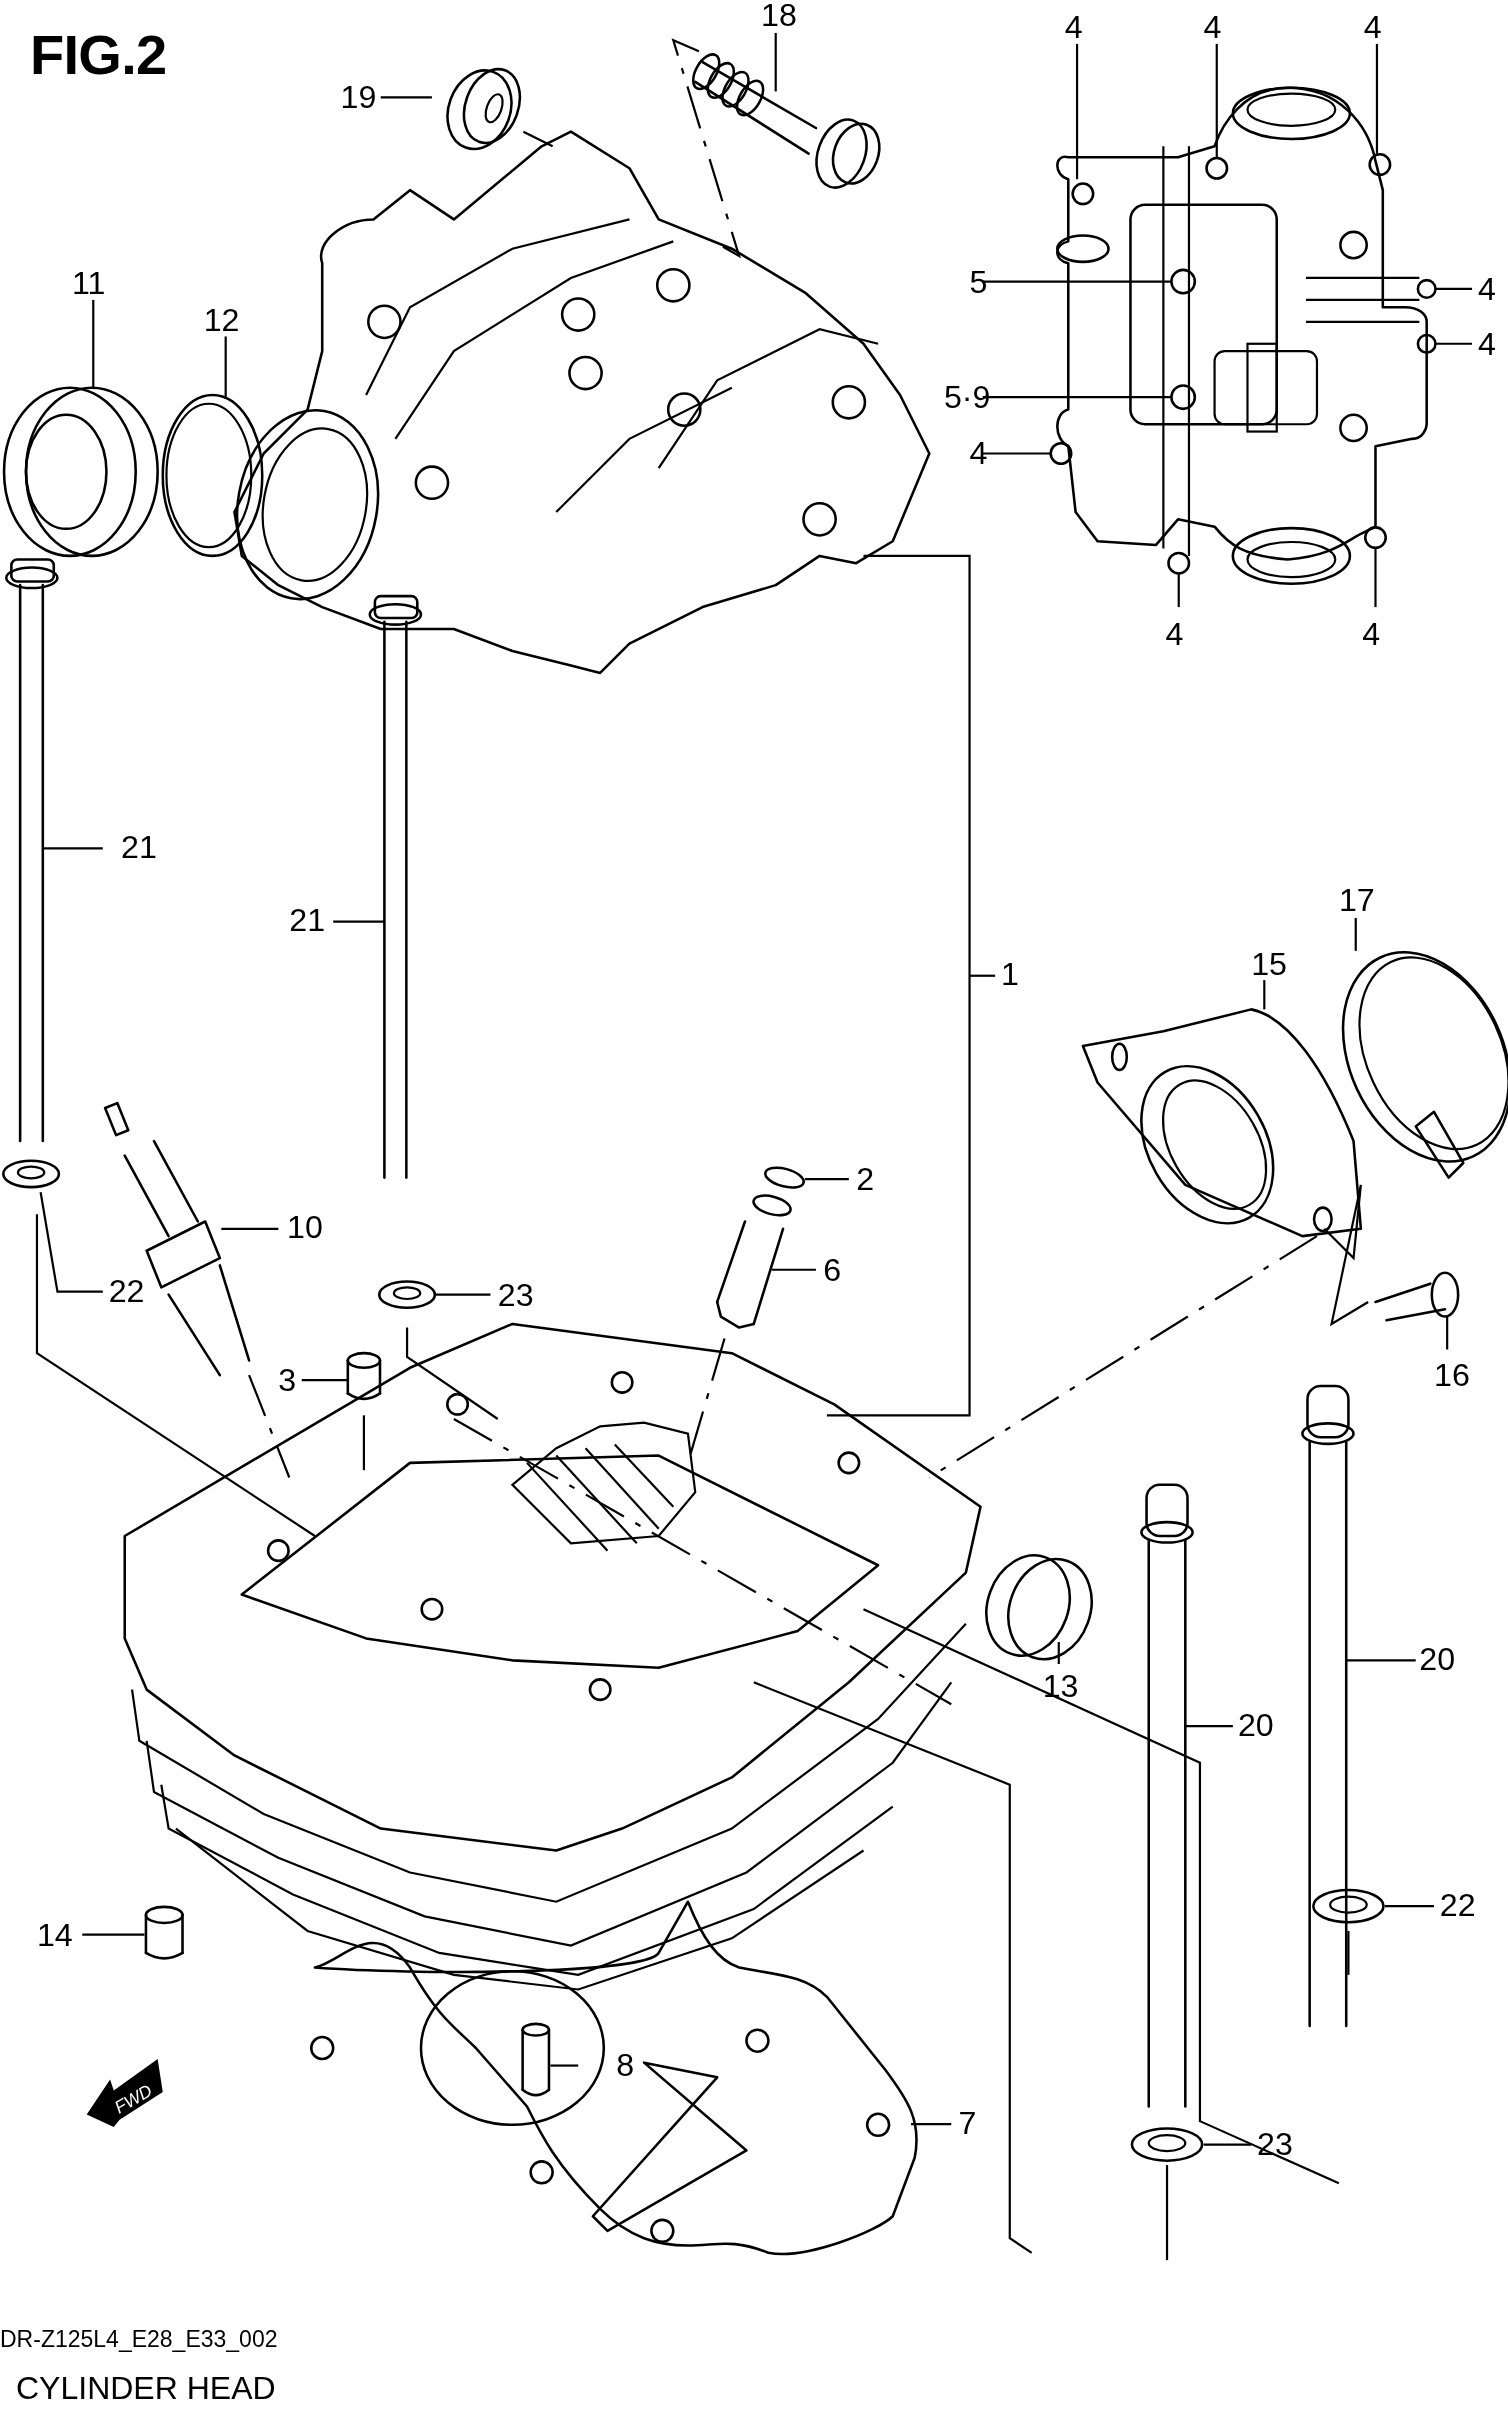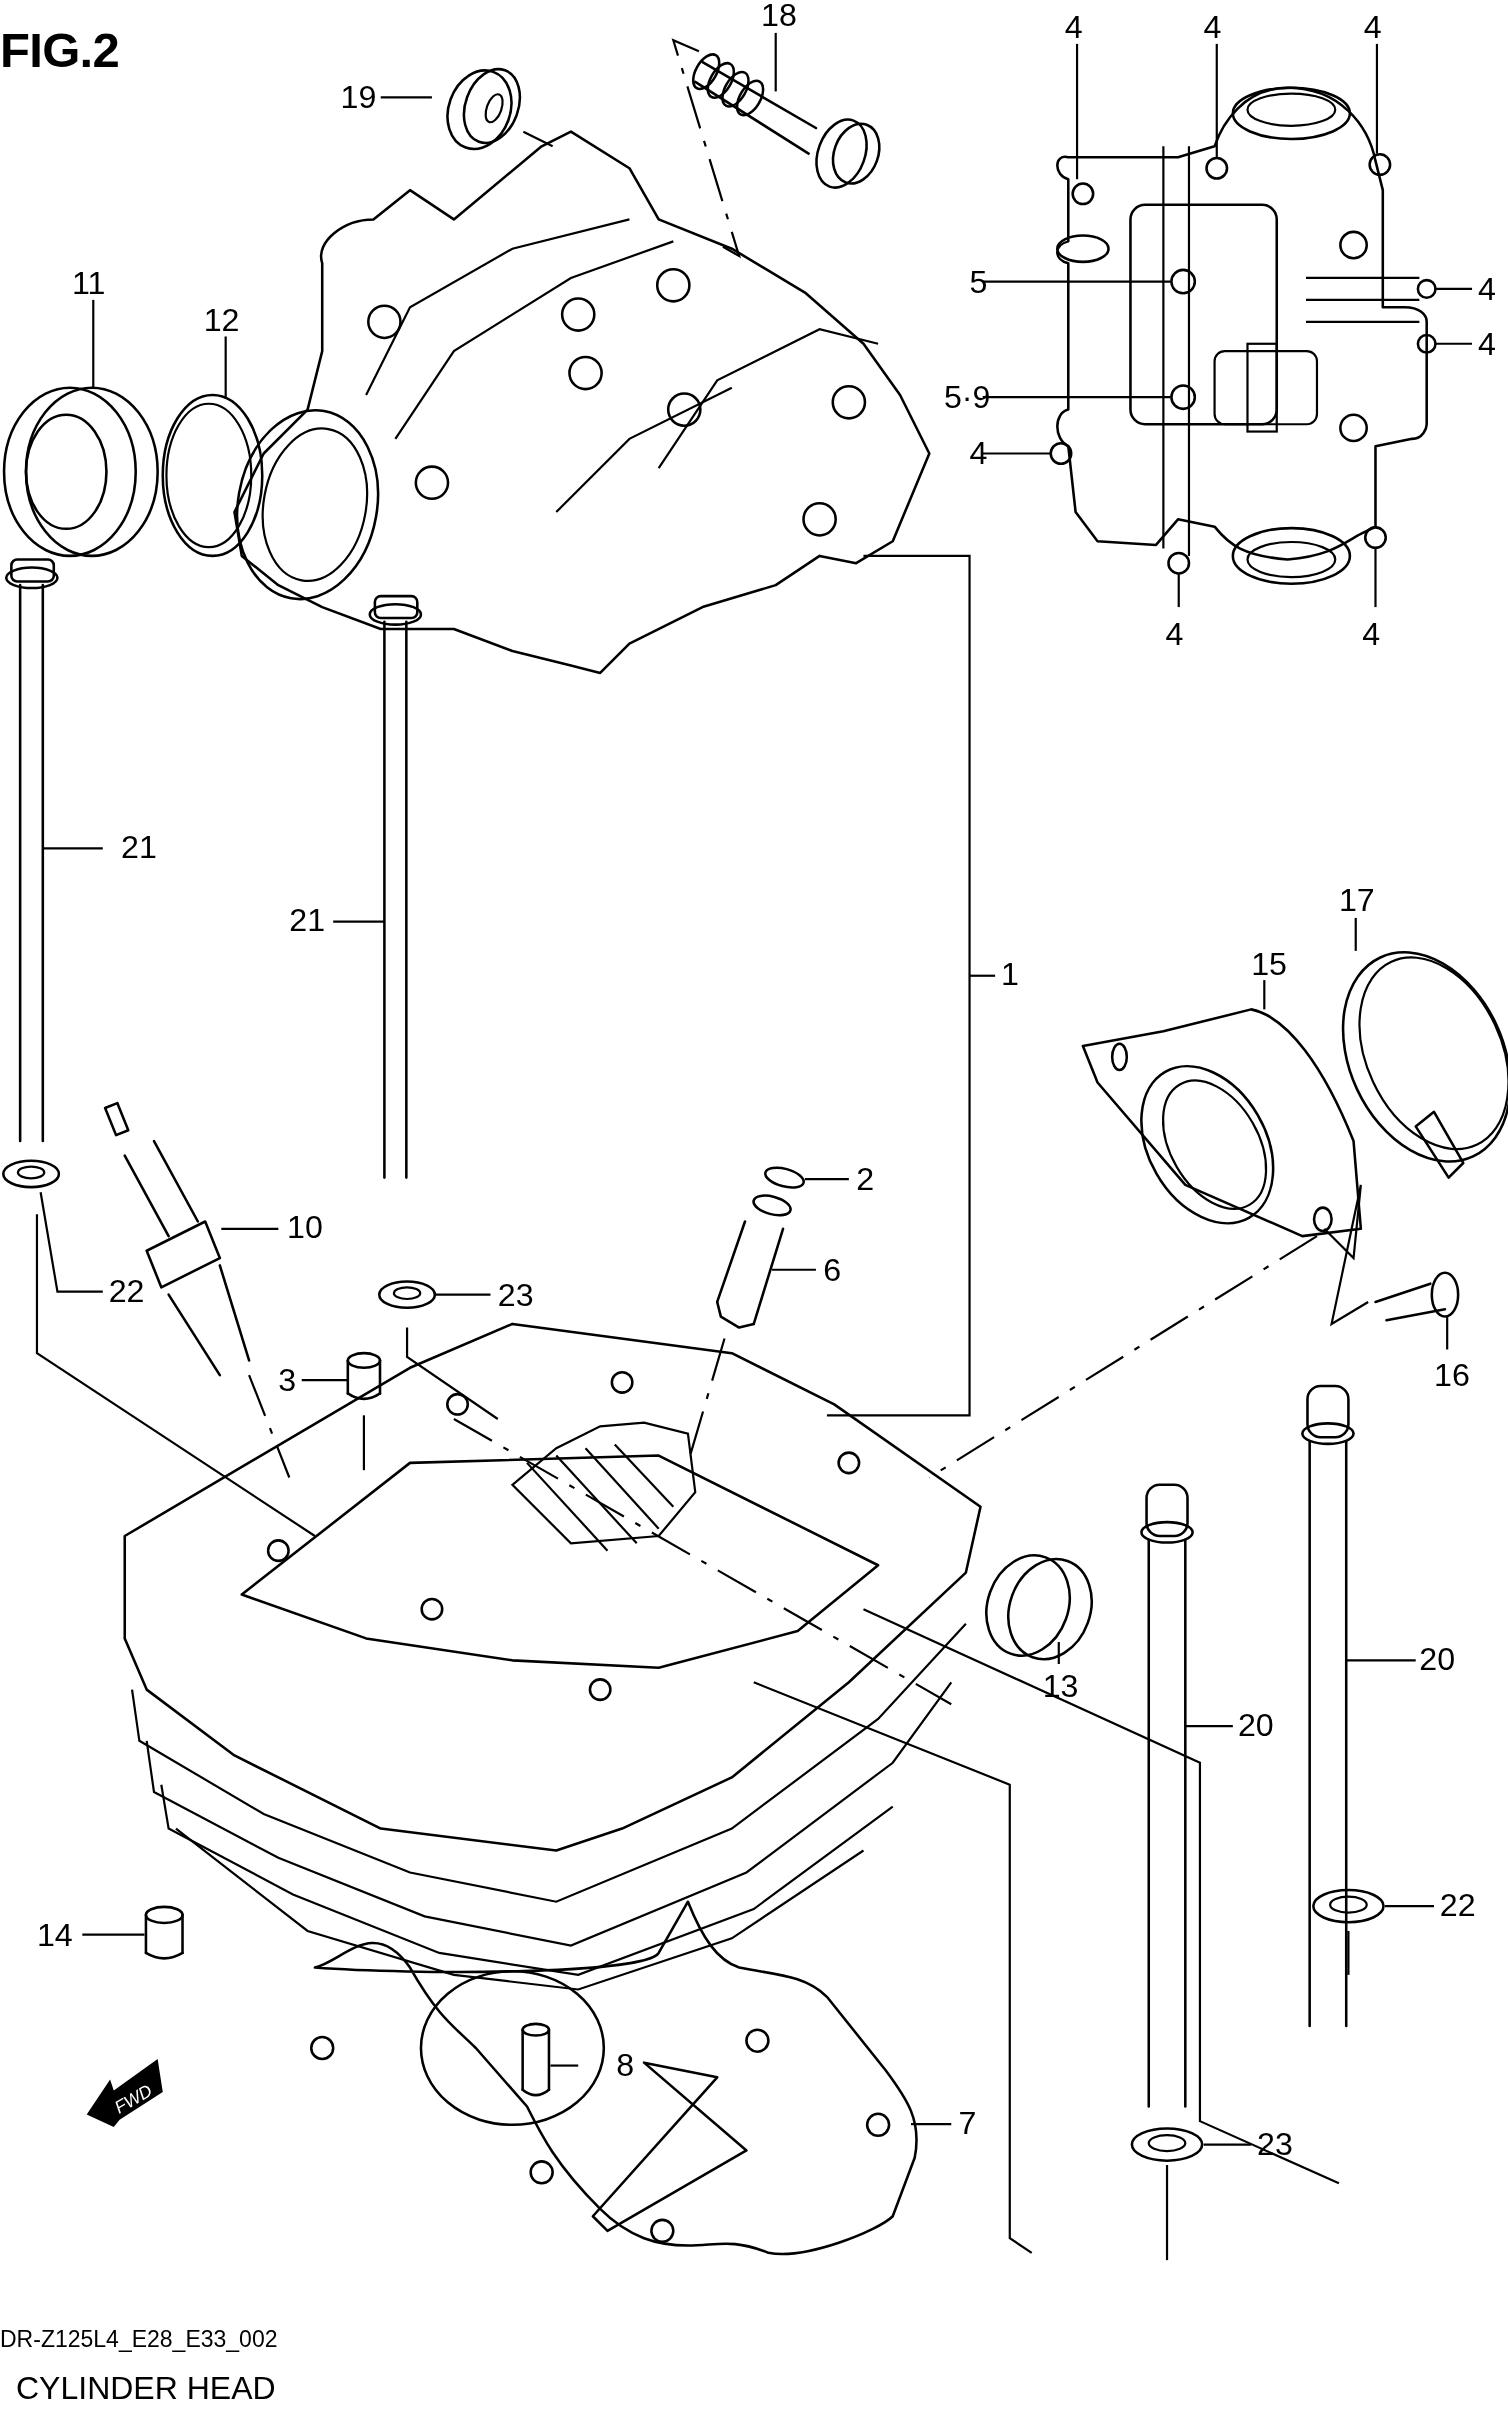--- a/index.html
+++ b/index.html
@@ -2,21 +2,21 @@
 <html style="font-size:11.7px"><head>
 <meta charset="utf-8">
 <style>
   html, body { margin: 0; padding: 0; background: #ffffff; }
   body { width: 1509px; height: 2413px; position: relative; overflow: hidden; font-family: "Liberation Sans", sans-serif; color: #000; }
   svg.diagram { position: absolute; left: 0; top: 0; width: 1509px; height: 2413px; }
   .ln { stroke: #000; stroke-width: 3.5; fill: none; stroke-linecap: round; stroke-linejoin: round; }
   .thin { stroke: #000; stroke-width: 3; fill: none; }
   .dash { stroke: #000; stroke-width: 3; fill: none; stroke-dasharray: 60 18 8 18; }
   .callout { font-family: "Liberation Sans", sans-serif; font-size: 44px; fill: #000; }
-  .fig-title { position: absolute; left: 0; top: 22px; font-family: "Liberation Sans", sans-serif; font-weight: bold; font-size: 49px; letter-spacing: -0.7px; }
+  .fig-title { position: absolute; left: 0; top: 22px; font-family: "Liberation Sans", sans-serif; font-weight: bold; font-size: 56px; letter-spacing: -0.7px; padding-left: 30px; }
   .footer-code { position: absolute; left: 0; top: 2326px; font-size: 23px; }
   .footer-name { position: absolute; left: 16px; top: 2370px; font-size: 32px; }
 </style>
 </head>
 <body>
 
 <div class="fig-title">FIG.2</div>
 
 <svg class="diagram" viewBox="0 0 2062 3299">
 

